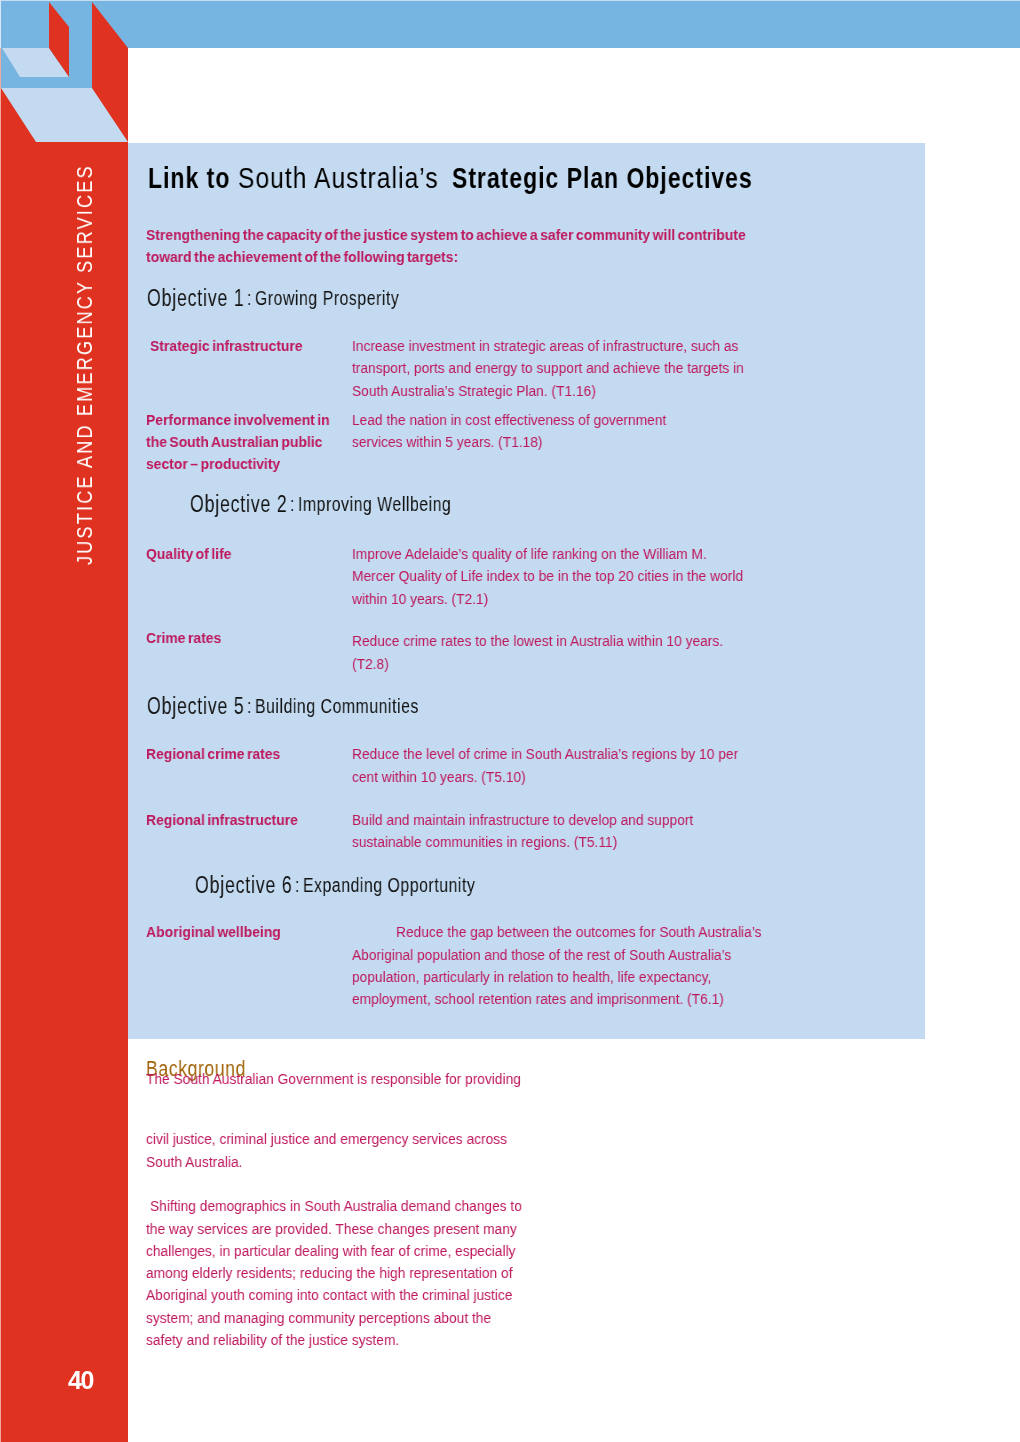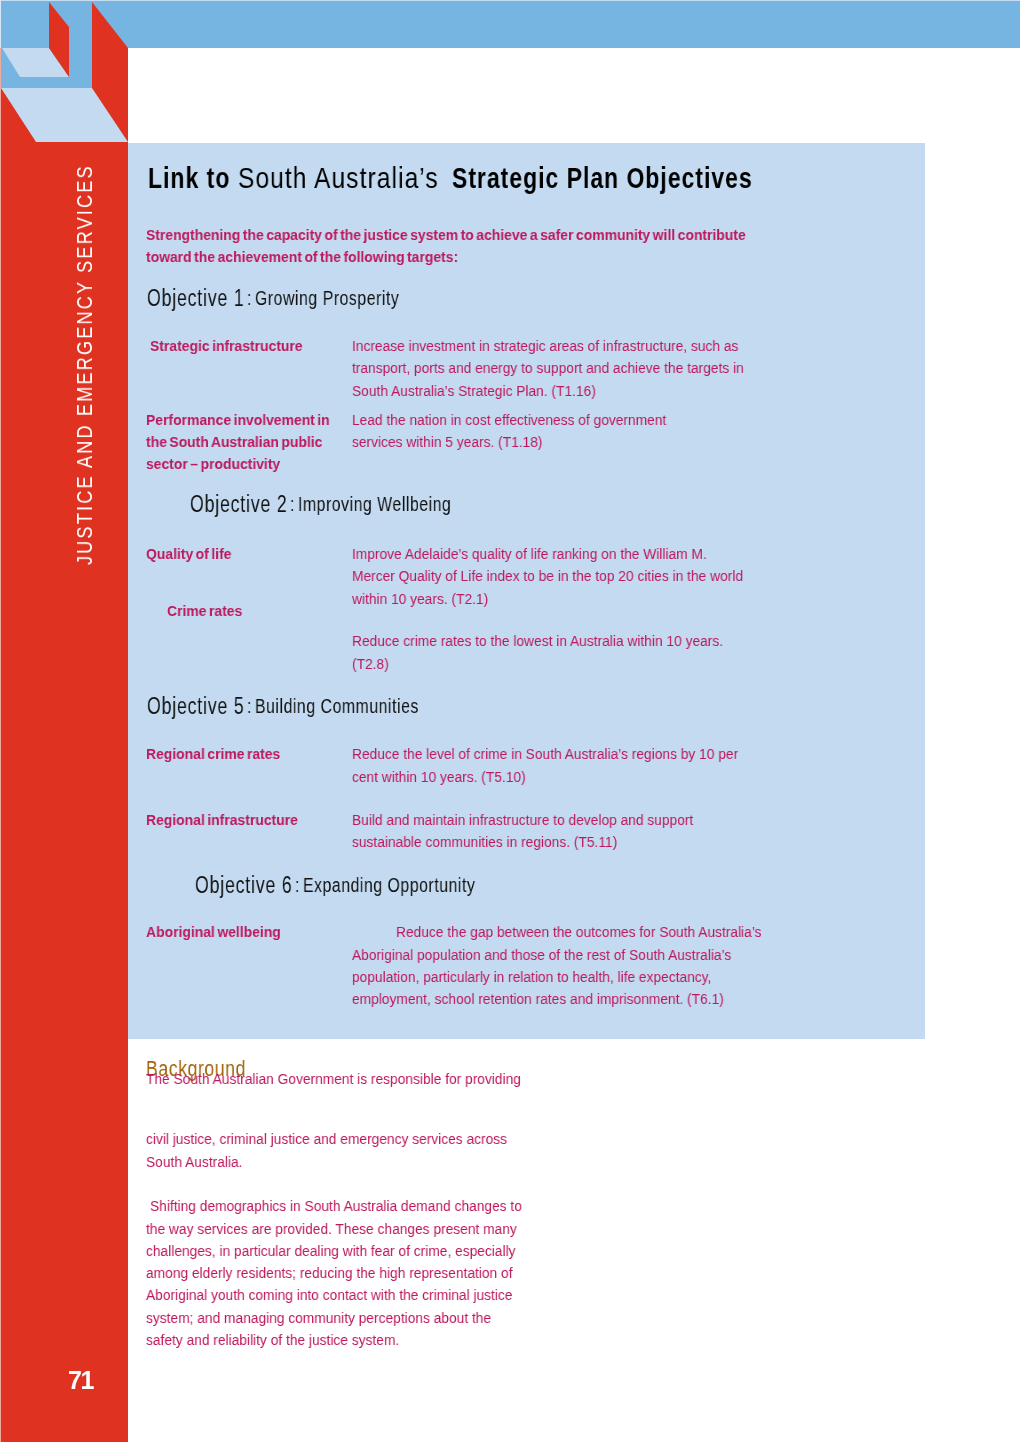--- a/index.html
+++ b/index.html
@@ -56,21 +56,21 @@
     <polygon points="1,88 92,88 128,142 36,142" fill="#c3daf0"></polygon>
   </svg>
 
   <div id="topband2"></div>
   <div id="leftband"></div>
   <div id="leftedge"></div>
 
   <div id="vlabel">
     <span class="txt">JUSTICE AND EMERGENCY SERVICES</span>
   </div>
-  <div id="pagenum">71</div>
+  <div id="pagenum">40</div>
 
   <div id="bluebox"></div>
   <div id="generated">
       <div class="tseg bold" style="left: 148px; top: 167.5px; font-weight: bold;"><span class="sq" style="transform: scaleX(0.79);">Link to </span></div>
       <div class="tseg" style="left: 237.5px; top: 167.5px; font-weight: normal;"><span class="sq" style="transform: scaleX(0.845);">South Australia’s </span></div>
       <div class="tseg bold" style="left: 452px; top: 167.5px; font-weight: bold;"><span class="sq" style="transform: scaleX(0.79);">Strategic Plan Objectives</span></div>
       <div class="textline bold" style="left: 146px; top: 226.5px;"><span class="sq">Strengthening the capacity of the justice system to achieve a safer community will contribute</span></div>
       <div class="textline bold" style="left: 146px; top: 248.8px;"><span class="sq">toward the achievement of the following targets:</span></div>
       <div class="objhead" style="top: 289.5px;"><span class="sq n">Objective 1</span><span class="sq g" style="left: 100px;">:</span><span class="sq g" style="left: 108px;">Growing Prosperity</span></div>
       <div class="textline bold" style="left: 150px; top: 338px;"><span class="sq">Strategic infrastructure</span></div>
@@ -80,21 +80,21 @@
       <div class="textline bold" style="left: 146px; top: 411.8px;"><span class="sq">Performance involvement in</span></div>
       <div class="textline bold" style="left: 146px; top: 434.1px;"><span class="sq">the South Australian public</span></div>
       <div class="textline bold" style="left: 146px; top: 456.4px;"><span class="sq">sector – productivity</span></div>
       <div class="textline " style="left: 352px; top: 411.8px;"><span class="sq">Lead the nation in cost effectiveness of government</span></div>
       <div class="textline " style="left: 352px; top: 434.1px;"><span class="sq">services within 5 years. (T1.18)</span></div>
       <div class="objhead" style="top: 496.3px; margin-left: 43px;"><span class="sq n">Objective 2</span><span class="sq g" style="left: 100px;">:</span><span class="sq g" style="left: 108px;">Improving Wellbeing</span></div>
       <div class="textline bold" style="left: 146px; top: 545.9px;"><span class="sq">Quality of life</span></div>
       <div class="textline " style="left: 352px; top: 545.9px; text-decoration: underline;"><span class="sq">Improve Adelaide’s quality of life ranking on the William M.</span></div>
       <div class="textline " style="left: 352px; top: 568.2px;"><span class="sq">Mercer Quality of Life index to be in the top 20 cities in the world</span></div>
       <div class="textline " style="left: 352px; top: 590.5px;"><span class="sq">within 10 years. (T2.1)</span></div>
-      <div class="textline bold" style="left: 146px; top: 603px; margin-left: 21px;"><span class="sq">Crime rates</span></div>
+      <div class="textline bold" style="left: 146px; top: 630px;"><span class="sq">Crime rates</span></div>
       <div class="textline " style="left: 352px; top: 633.2px;"><span class="sq">Reduce crime rates to the lowest in Australia within 10 years.</span></div>
       <div class="textline " style="left: 352px; top: 655.5px;"><span class="sq">(T2.8)</span></div>
       <div class="objhead" style="top: 697.8px;"><span class="sq n">Objective 5</span><span class="sq g" style="left: 100px;">:</span><span class="sq g" style="left: 108px;">Building Communities</span></div>
       <div class="textline bold" style="left: 146px; top: 746.2px;"><span class="sq">Regional crime rates</span></div>
       <div class="textline " style="left: 352px; top: 746.2px;"><span class="sq">Reduce the level of crime in South Australia’s regions by 10 per</span></div>
       <div class="textline " style="left: 352px; top: 768.5px;"><span class="sq">cent within 10 years. (T5.10)</span></div>
       <div class="textline bold" style="left: 146px; top: 811.5px;"><span class="sq">Regional infrastructure</span></div>
       <div class="textline " style="left: 352px; top: 811.5px;"><span class="sq">Build and maintain infrastructure to develop and support</span></div>
       <div class="textline " style="left: 352px; top: 833.8px;"><span class="sq">sustainable communities in regions. (T5.11)</span></div>
       <div class="objhead" style="top: 877px; margin-left: 48px;"><span class="sq n">Objective 6</span><span class="sq g" style="left: 100px;">:</span><span class="sq g" style="left: 108px;">Expanding Opportunity</span></div>

